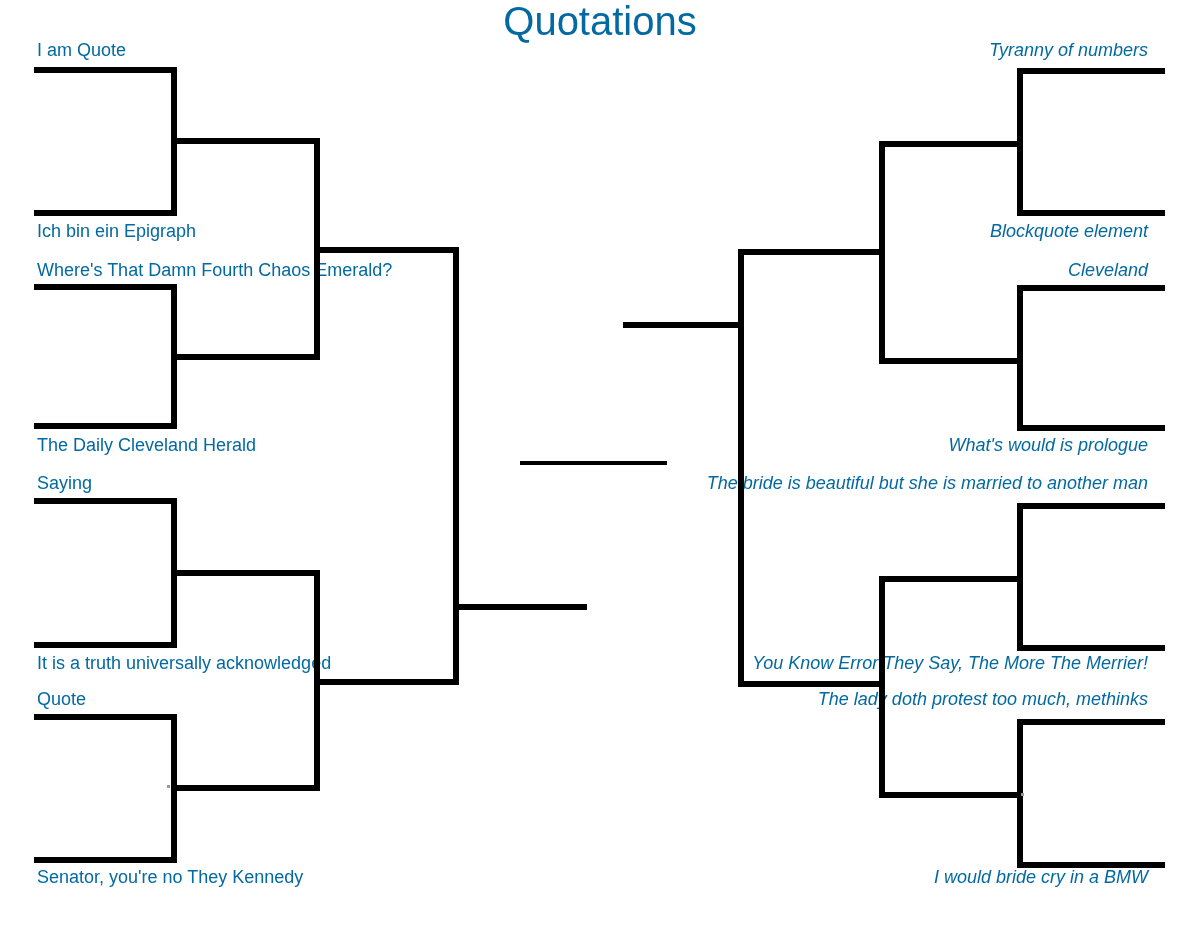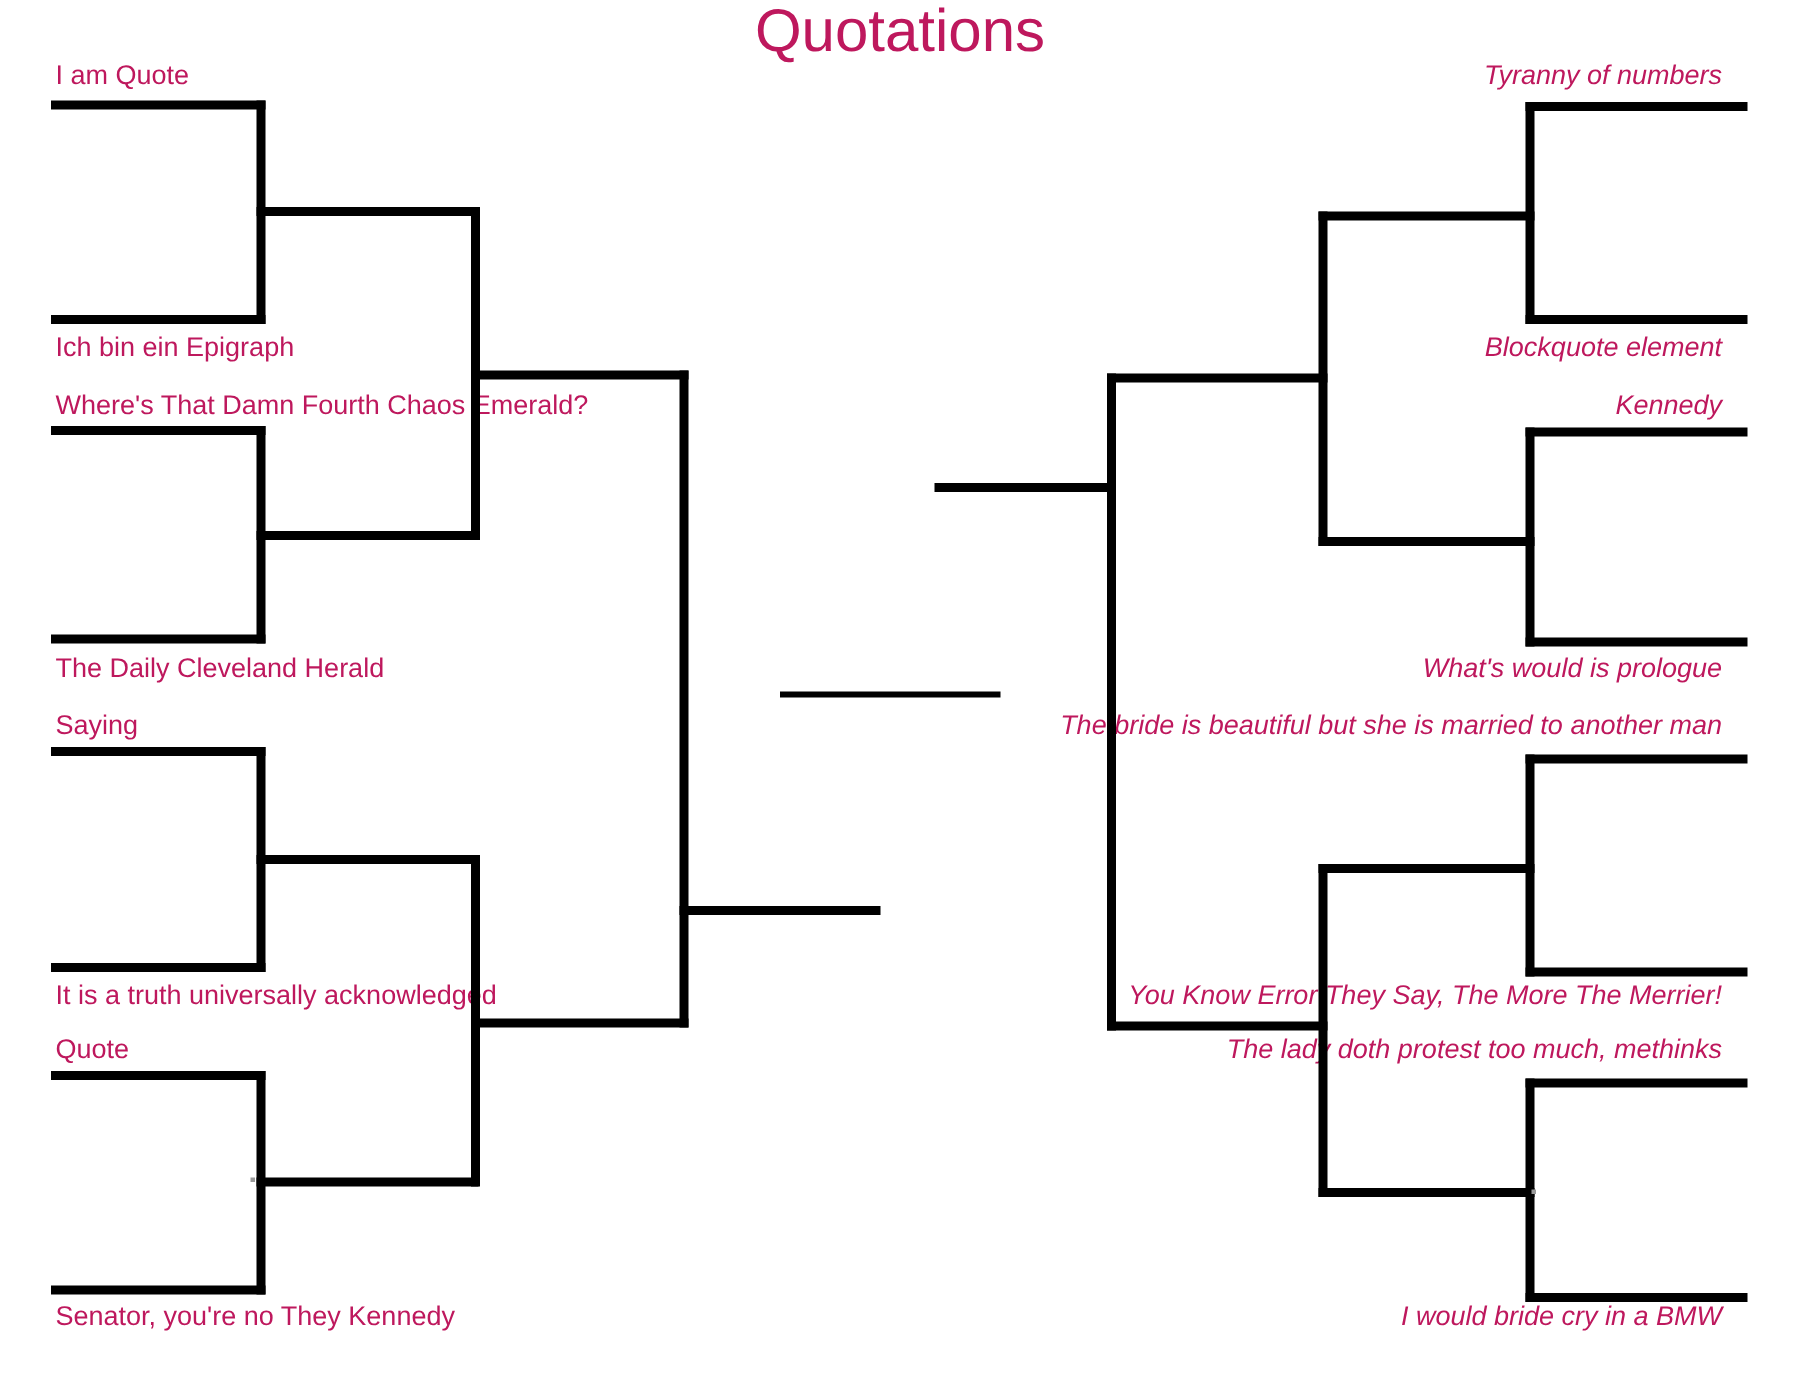--- a/index.html
+++ b/index.html
@@ -7,21 +7,21 @@
     padding: 0;
     background: #ffffff;
   }
   .canvas {
     position: relative;
     width: 1200px;
     height: 927px;
     background: #ffffff;
     overflow: hidden;
     font-family: "Liberation Sans", sans-serif;
-    color: #be185d;
+    color: #0369a1;
   }
   .title {
     position: absolute;
     left: 0;
     right: 0;
     top: -2px;
     text-align: center;
     font-size: 40px;
     line-height: 46px;
     font-weight: 400;
@@ -76,21 +76,21 @@
   <div class="lbl l" style="top:220px">Ich bin ein Epigraph</div>
   <div class="lbl l" style="top:434px">The Daily Cleveland Herald</div>
   <div class="lbl l" style="top:259px">Where's That Damn Fourth Chaos Emerald?</div>
   <div class="lbl l" style="top:472px">Saying</div>
   <div class="lbl l" style="top:652px">It is a truth universally acknowledged</div>
   <div class="lbl l" style="top:688px">Quote</div>
   <div class="lbl l" style="top:866px">Senator, you're no They Kennedy</div>
 
   <div class="lbl r" style="top:39px">Tyranny of numbers</div>
   <div class="lbl r" style="top:220px">Blockquote element</div>
-  <div class="lbl r" style="top:259px">Kennedy</div>
+  <div class="lbl r" style="top:259px">Cleveland</div>
   <div class="lbl r" style="top:434px">What's would is prologue</div>
   <div class="lbl r" style="top:472px">The bride is beautiful but she is married to another man</div>
   <div class="lbl r" style="top:652px">You Know Error They Say, The More The Merrier!</div>
   <div class="lbl r" style="top:688px">The lady doth protest too much, methinks</div>
   <div class="lbl r" style="top:866px">I would bride cry in a BMW</div>
 
   <div class="h" style="left:34px;top:67px;width:143px"></div>
   <div class="h" style="left:34px;top:210px;width:143px"></div>
   <div class="v" style="left:171px;top:67px;height:149px"></div>
   <div class="h" style="left:171px;top:138px;width:148px"></div>

